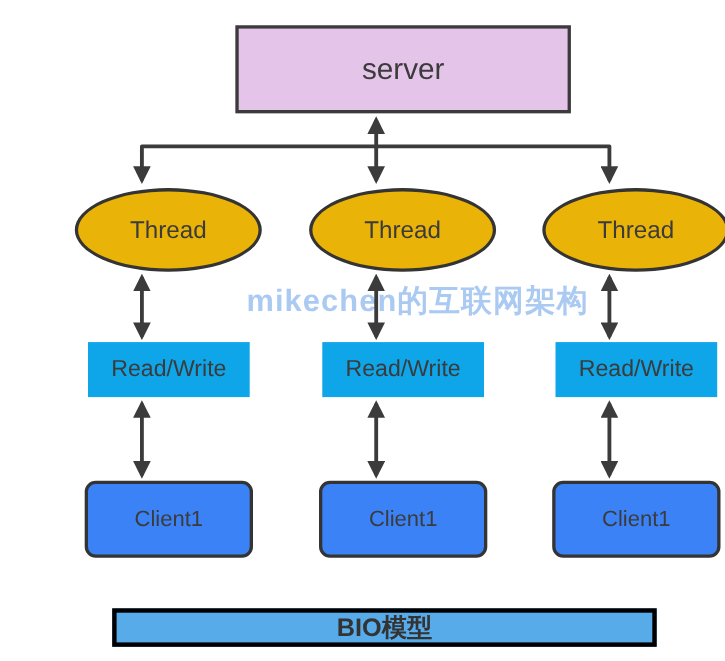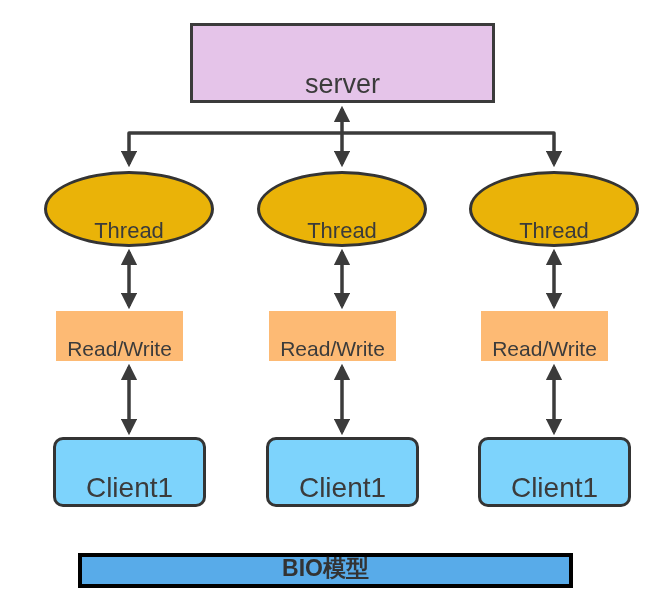--- a/index.html
+++ b/index.html
@@ -1,57 +1,58 @@
 <!DOCTYPE html>
 <html><head>
 <meta charset="utf-8">
 <style>
   html,body{margin:0;padding:0;background:#fff;}
   #stage{
     position:relative;width:659px;height:601px;background:#ffffff;overflow:hidden;
     font-family:"Liberation Sans","DejaVu Sans",sans-serif;color:#3b3b3b;
   }
-  .node{position:absolute;box-sizing:border-box;display:flex;align-items:flex-end;justify-content:center;}
+  .node{position:absolute;box-sizing:border-box;display:flex;align-items:center;justify-content:center;margin-left:24px;}
   .server{
     left:190px;top:23px;width:305px;height:80px;
     background:#e5c4e9;border:3px solid #3b3b3b;font-size:27px;
   }
   .thread{
     width:170px;height:76px;top:171px;border-radius:50%;
     background:#eab308;border:3px solid #343434;font-size:22px;
   }
   .thread.c0{left:44px}.thread.c1{left:257px}.thread.c2{left:469px}
   .readwrite{
-    width:127px;height:50px;top:311px;
-    background:#fdba74;font-size:21px;
+    width:147px;height:50px;top:311px;
+    background:#0ea5e9;font-size:21px;
   }
   .readwrite.c0{left:56px}.readwrite.c1{left:269px}.readwrite.c2{left:481px}
   .client{
     width:153px;height:70px;top:437px;border-radius:10px;
-    background:#7dd3fc;border:3px solid #343434;font-size:28px;
+    background:#3b82f6;border:3px solid #343434;font-size:20px;
   }
   .client.c0{left:53px}.client.c1{left:266px}.client.c2{left:478px}
   .banner{
     left:78px;top:553px;width:495px;height:35px;
     background:#58abe9;border:4px solid #000000;
     font-size:23px;font-weight:bold;color:#333;
   }
   .watermark{
     position:absolute;left:224px;top:255px;z-index:1;
     font-size:28px;font-weight:bold;color:rgba(141,184,238,0.75);
     white-space:nowrap;letter-spacing:1px;
   }
   #wires{position:absolute;left:0;top:0;z-index:2;}
   .node{z-index:3;}
 </style>
 </head>
 <body>
 
 <div id="stage">
 
+  <div class="watermark">mikechen的互联网架构</div>
 
   <svg id="wires" width="659" height="601" viewBox="0 0 659 601">
     <defs>
       <marker id="arrow" viewBox="0 0 10 10" refX="8" refY="5" markerWidth="4.6" markerHeight="4.6" orient="auto-start-reverse">
         <path d="M0,0 L10,5 L0,10 z" fill="#3b3b3b"></path>
       </marker>
     </defs>
     <g stroke="#3b3b3b" stroke-width="3.5" fill="none" stroke-linejoin="round">
       <line x1="342" y1="109" x2="342" y2="164" marker-start="url(#arrow)" marker-end="url(#arrow)"></line>
       <path d="M129,164 L129,133 L554,133 L554,164" marker-start="url(#arrow)" marker-end="url(#arrow)"></path>

